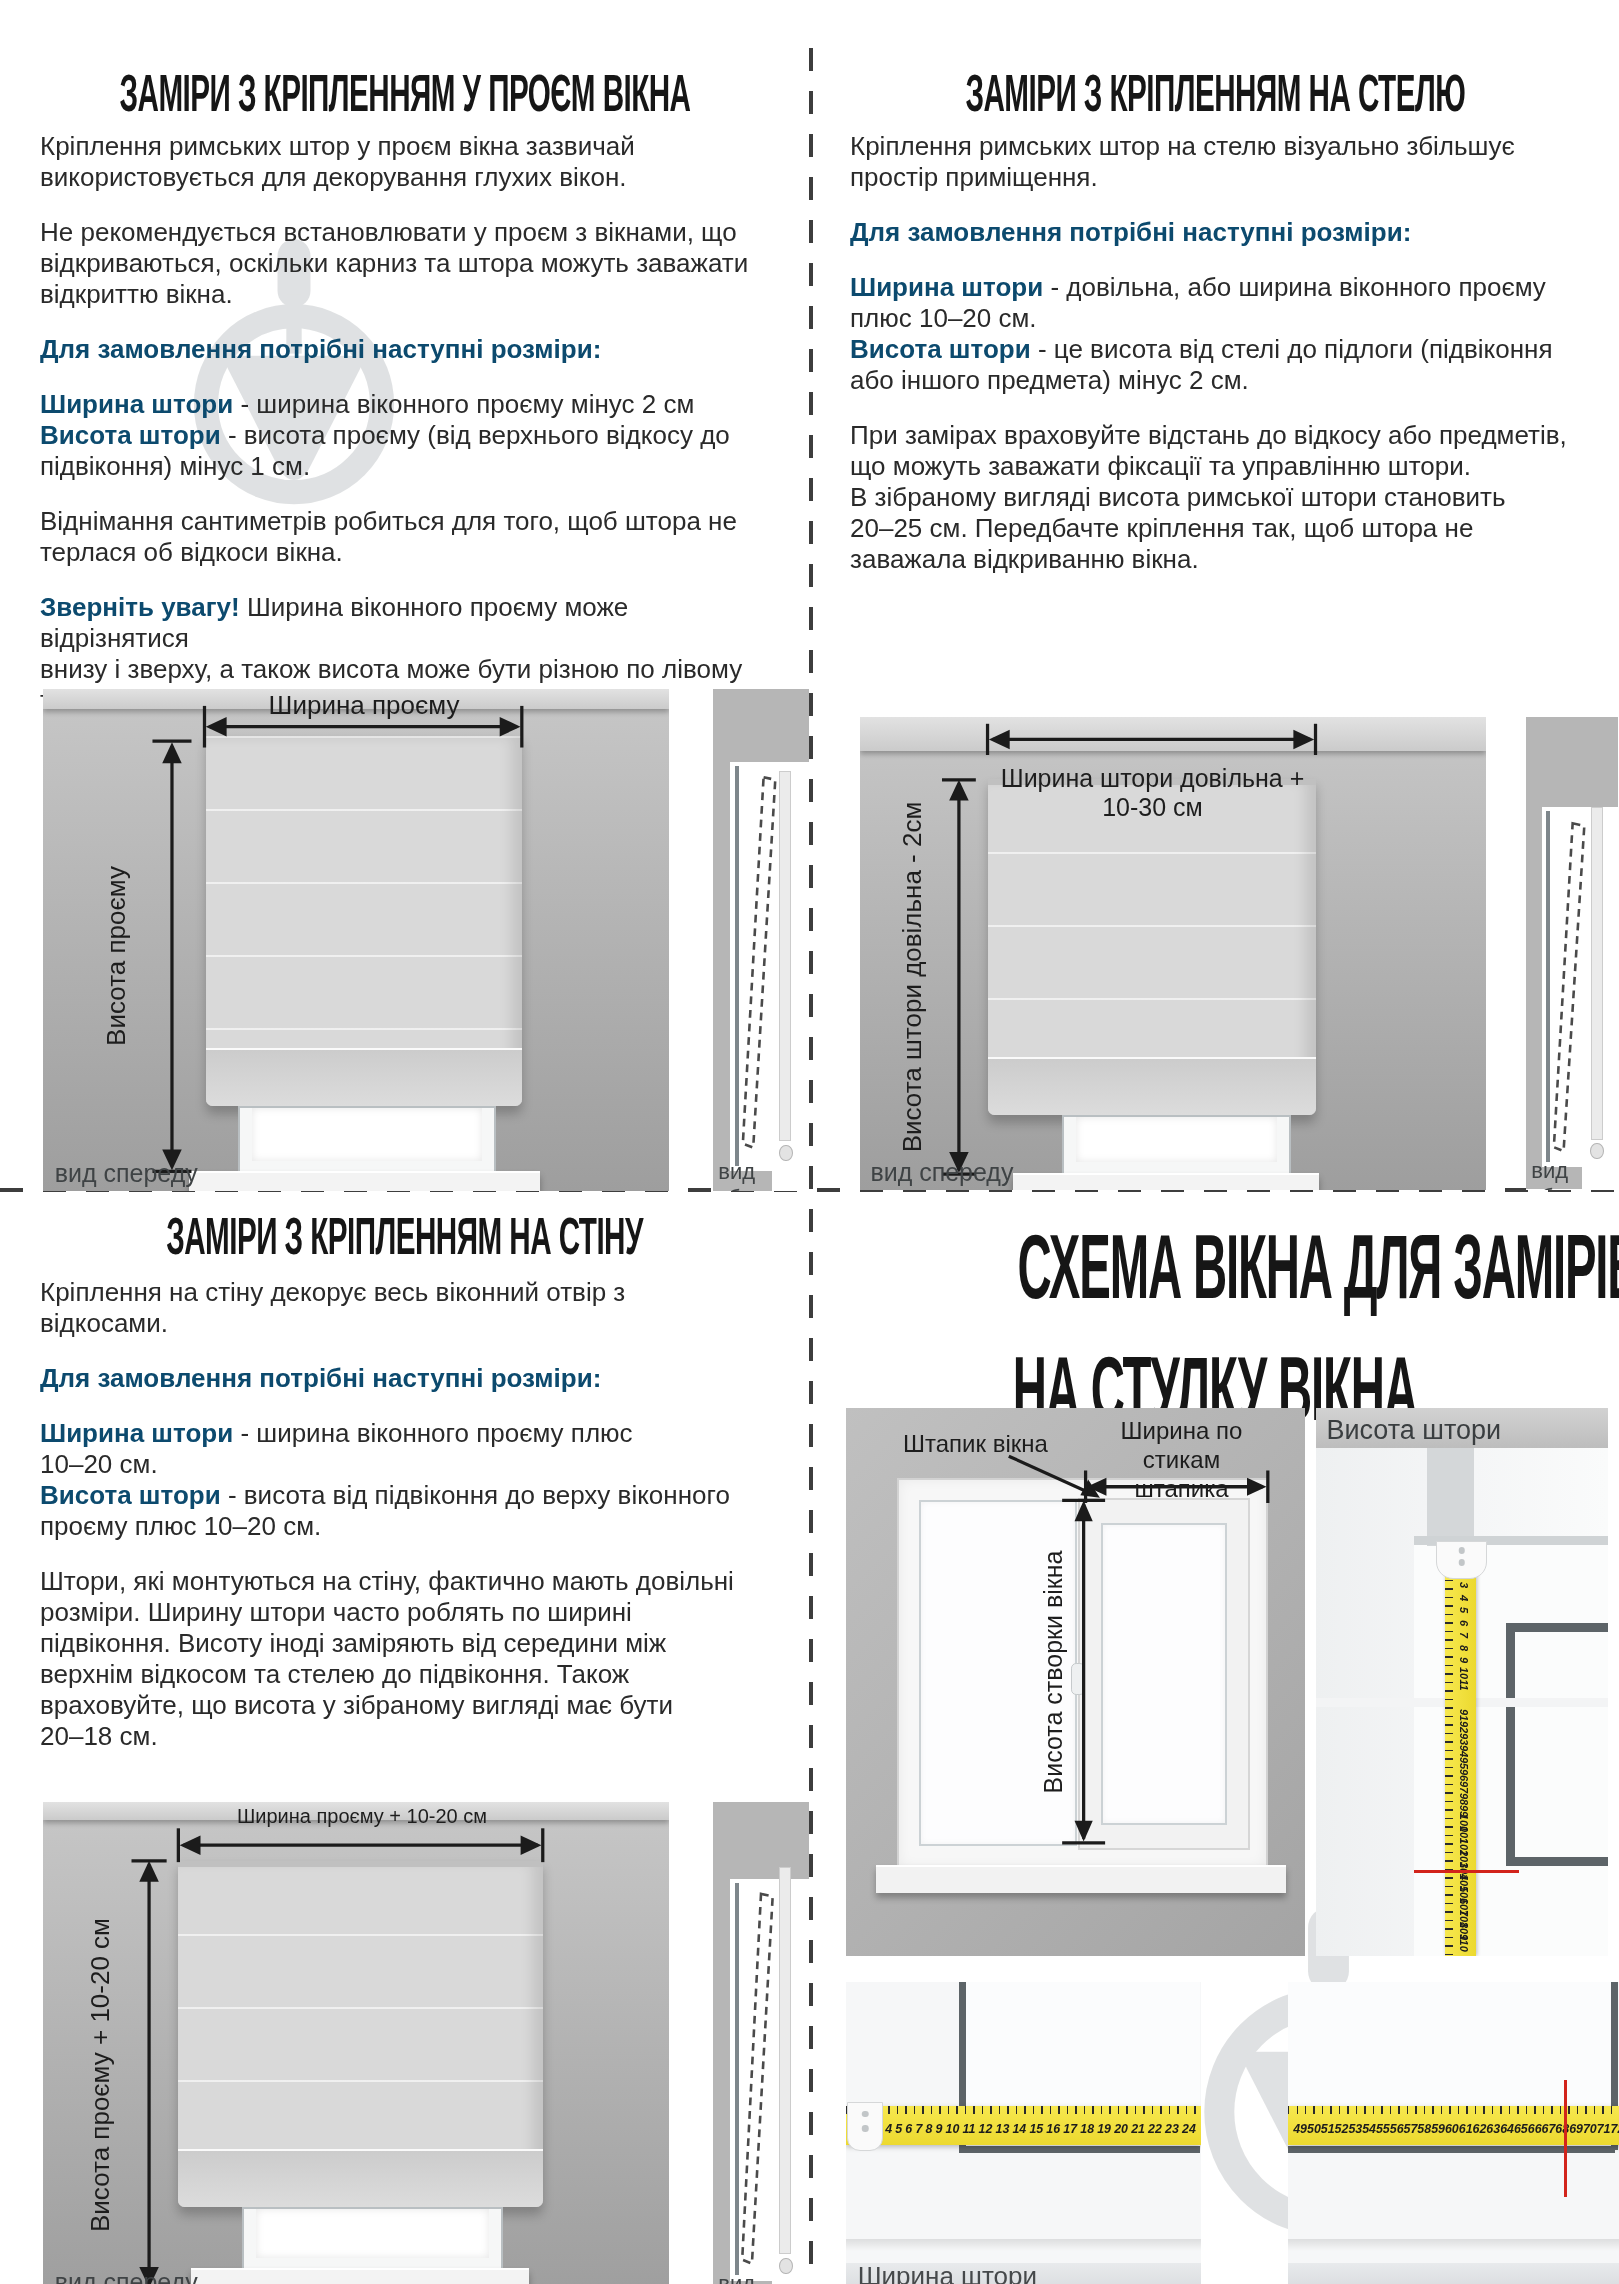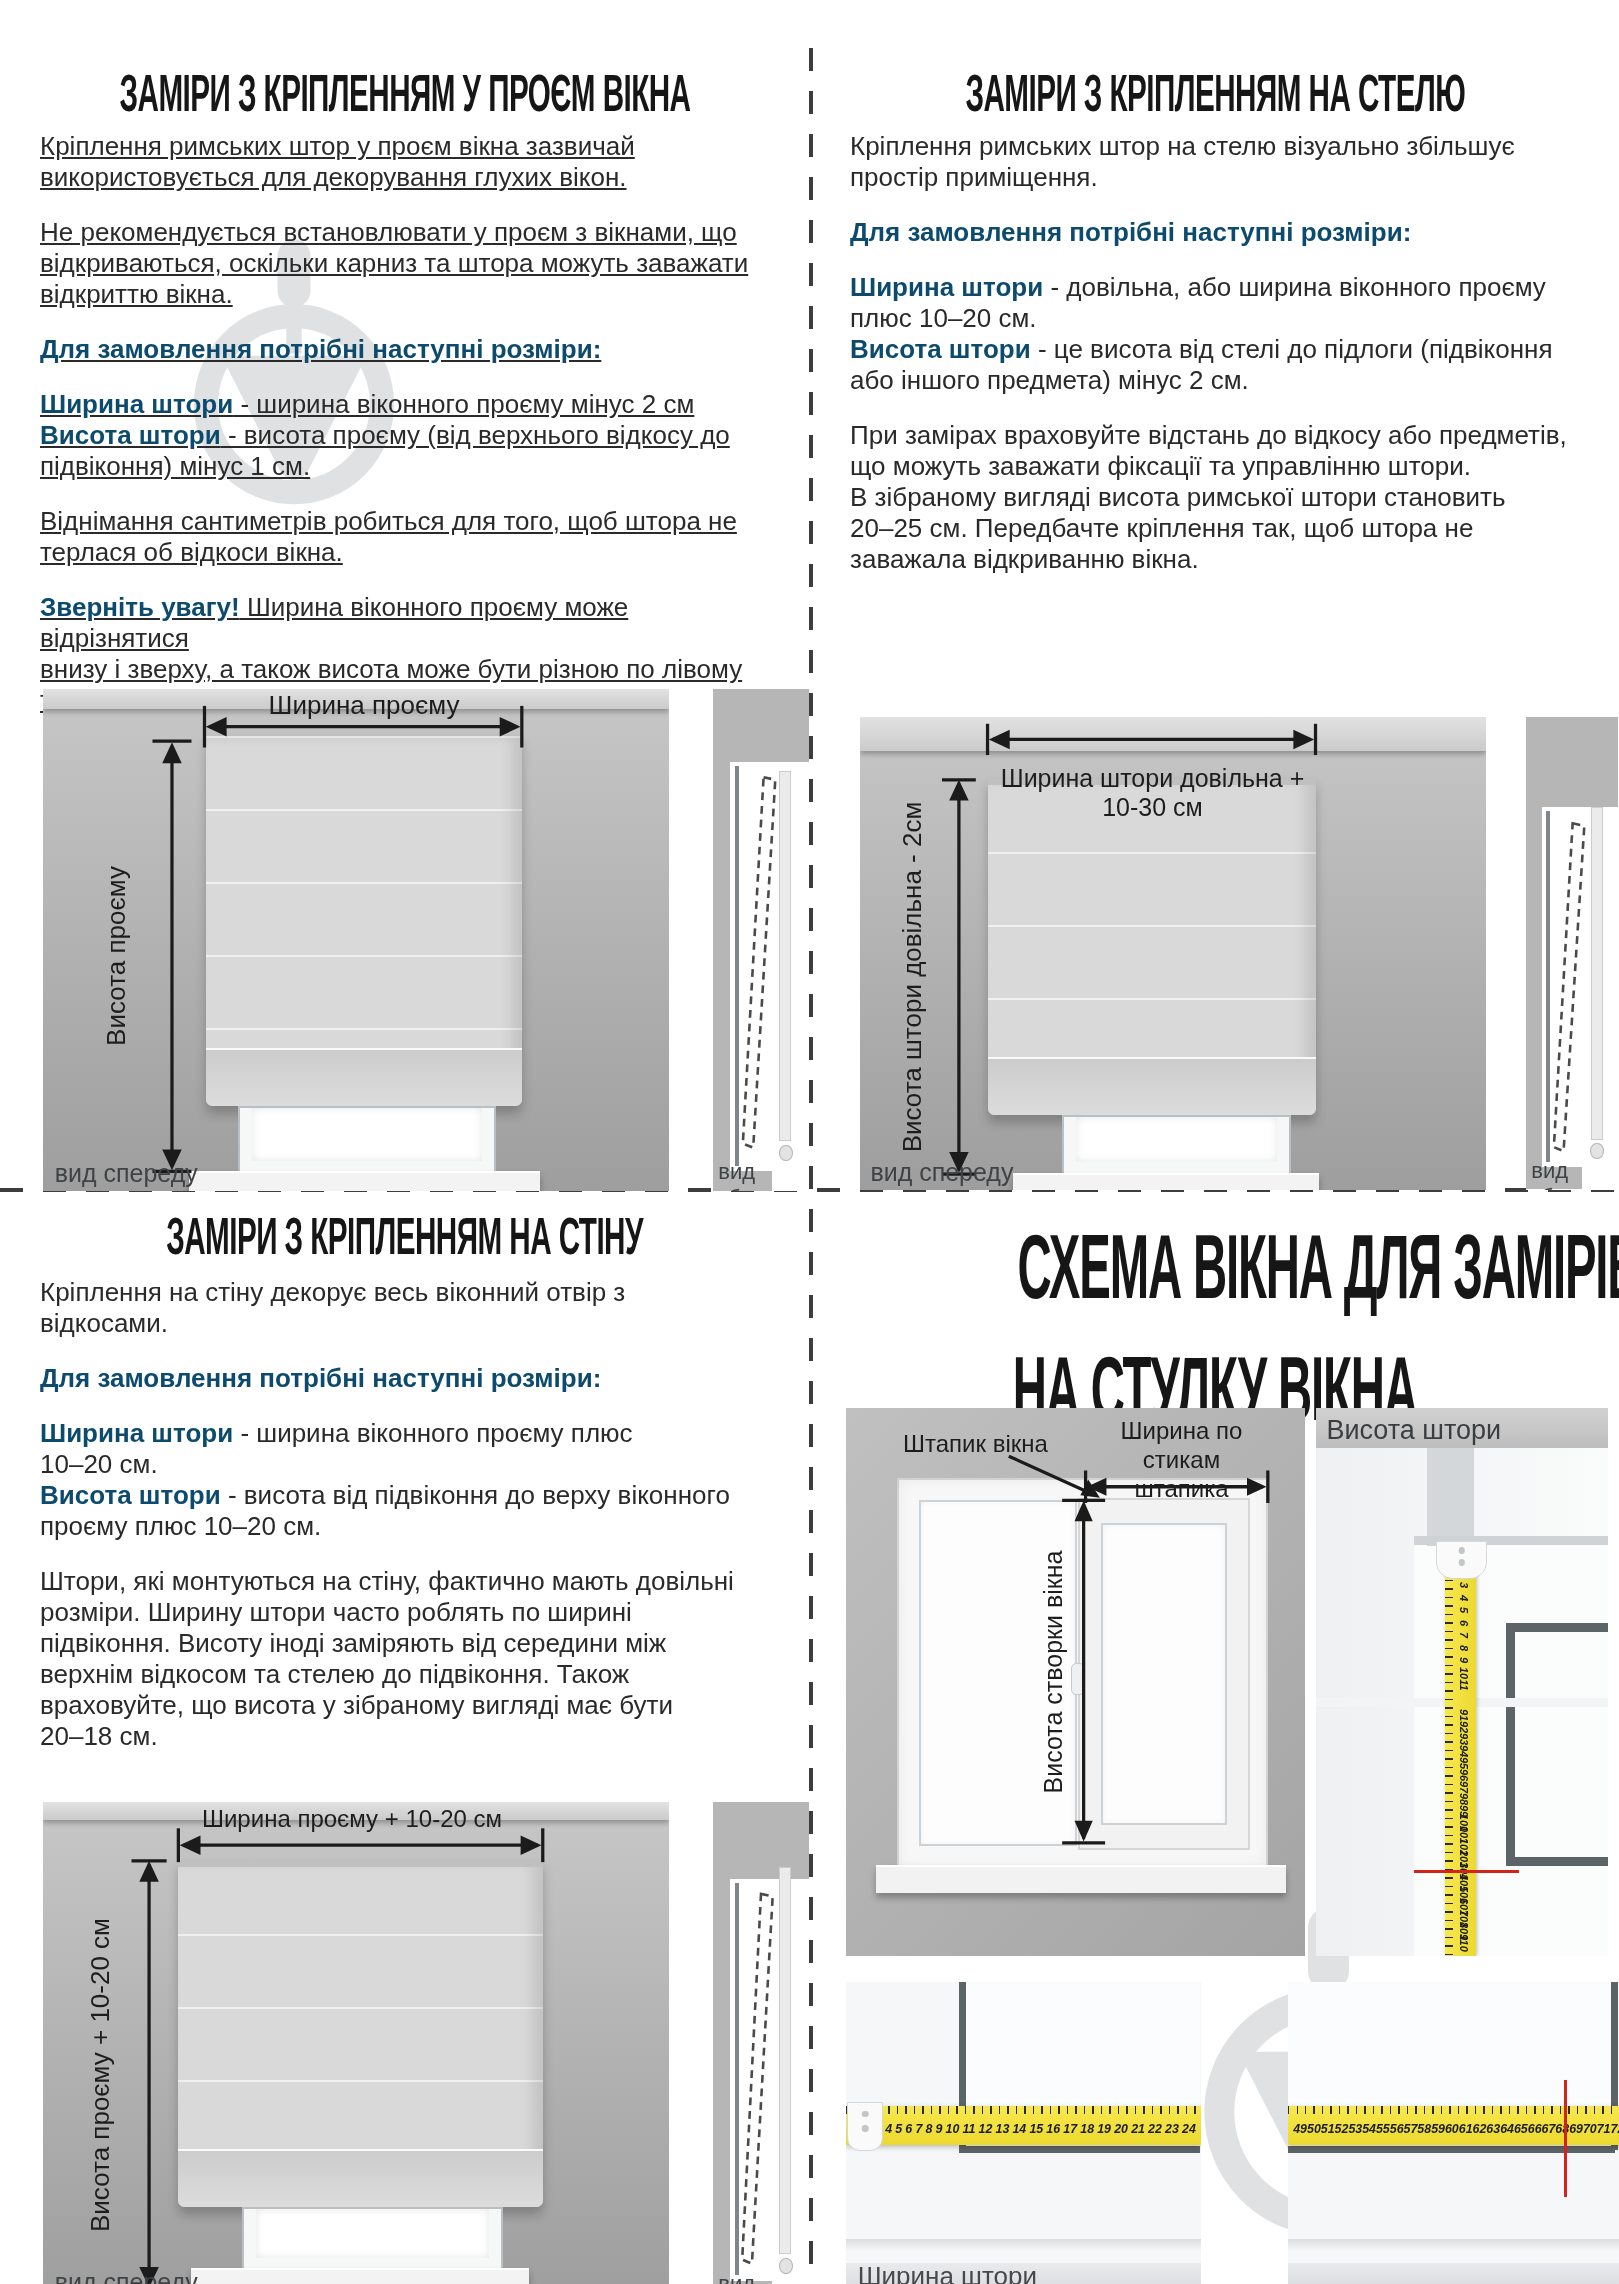--- a/index.html
+++ b/index.html
@@ -97,21 +97,21 @@
   <svg class="watermark" style="left:1192px;top:1856px;width:273px;height:342px;" viewBox="0 0 200 250">
     <circle cx="100" cy="152" r="80" fill="none" stroke="currentColor" stroke-width="22"></circle>
     <rect x="85" y="2" width="30" height="62" rx="15" fill="currentColor"></rect>
     <rect x="93" y="52" width="14" height="54" fill="currentColor"></rect>
     <path d="M 40 120 Q 35 110 46 108 L 154 108 Q 165 110 160 120 L 113 212 Q 100 230 87 212 Z" fill="currentColor"></path>
   </svg>
 
   <div class="qtitle t-small" style="left:0;top:25px;width:810px;">
     <span class="cond">ЗАМІРИ З КРІПЛЕННЯМ У ПРОЄМ ВІКНА</span>
   </div>
-  <div class="qbody" style="left:40px;top:83px;width:742px;text-decoration:underline;">
+  <div class="qbody" style="left:40px;top:83px;width:742px;">
     <p class="para"><span>Кріплення римських штор у проєм вікна зазвичай</span><br><span>використовується для декорування глухих вікон.</span></p>
     <p class="para"><span>Не рекомендується встановлювати у проєм з вікнами, що</span><br><span>відкриваються, оскільки карниз та штора можуть заважати</span><br><span>відкриттю вікна.</span></p>
     <p class="para gap-top"><span class="b">Для замовлення потрібні наступні розміри:</span></p>
     <p class="para"><span class="b">Ширина штори</span><span> - ширина віконного проєму мінус 2 см</span><br><span class="b">Висота штори</span><span> - висота проєму (від верхнього відкосу до</span><br><span>підвіконня) мінус 1 см.</span></p>
     <p class="para"><span>Віднімання сантиметрів робиться для того, щоб штора не</span><br><span>терлася об відкоси вікна.</span></p>
     <p class="para"><span class="b">Зверніть увагу!</span><span> Ширина віконного проєму може відрізнятися</span><br><span>внизу і зверху, а також висота може бути різною по лівому</span><br><span>та правому краях проєму.</span></p>
   </div>
 
   <div class="scene" style="left:43px;top:641px;width:626px;height:502px;">
     <div class="cornice" style="height:19.5px;"></div>
@@ -227,21 +227,21 @@
         <line x1="768" y1="40" x2="768" y2="92"></line>
       <line x1="216" y1="66" x2="760" y2="66"></line>
       <polygon points="210,66 242,51 242,81"></polygon>
         <polygon points="766,66 734,51 734,81"></polygon>
       <line x1="136" y1="90" x2="190" y2="90"></line>
         <line x1="136" y1="748" x2="190" y2="748"></line>
       <line x1="163" y1="96" x2="163" y2="742"></line>
       <polygon points="163,90 148,122 178,122"></polygon>
         <polygon points="163,746 148,714 178,714"></polygon>
     </svg>
-    <div class="dim-label" style="left:128px;top:2.6px;width:362px;font-size:24px;">Ширина проєму + 10-20 см</div>
+    <div class="dim-label" style="left:138px;top:2.6px;width:362px;font-size:20px;">Ширина проєму + 10-20 см</div>
     <div class="dim-label rot" style="left:57px;top:273px;">Висота проєму + 10-20 см</div>
     <div class="view-label" style="left:11.7px;top:466px;">вид спереду</div>
   </div>
 
   <div class="sidescene" style="left:713px;top:1754px;width:96px;height:499px;">
     <div class="graycap" style="left:0;top:0;width:96px;height:77px;"></div>
     <div class="wallstrip" style="left:0;top:77px;width:17px;height:402px;"></div>
     <div class="frameline" style="left:22px;top:81px;width:3.9px;height:392px;"></div>
     <svg class="arrow-svg" width="96" height="499" viewBox="0 0 148 766">
       <path class="dash" d="M 74 140 L 92 144 L 60 710 L 45 704 Z"></path>

